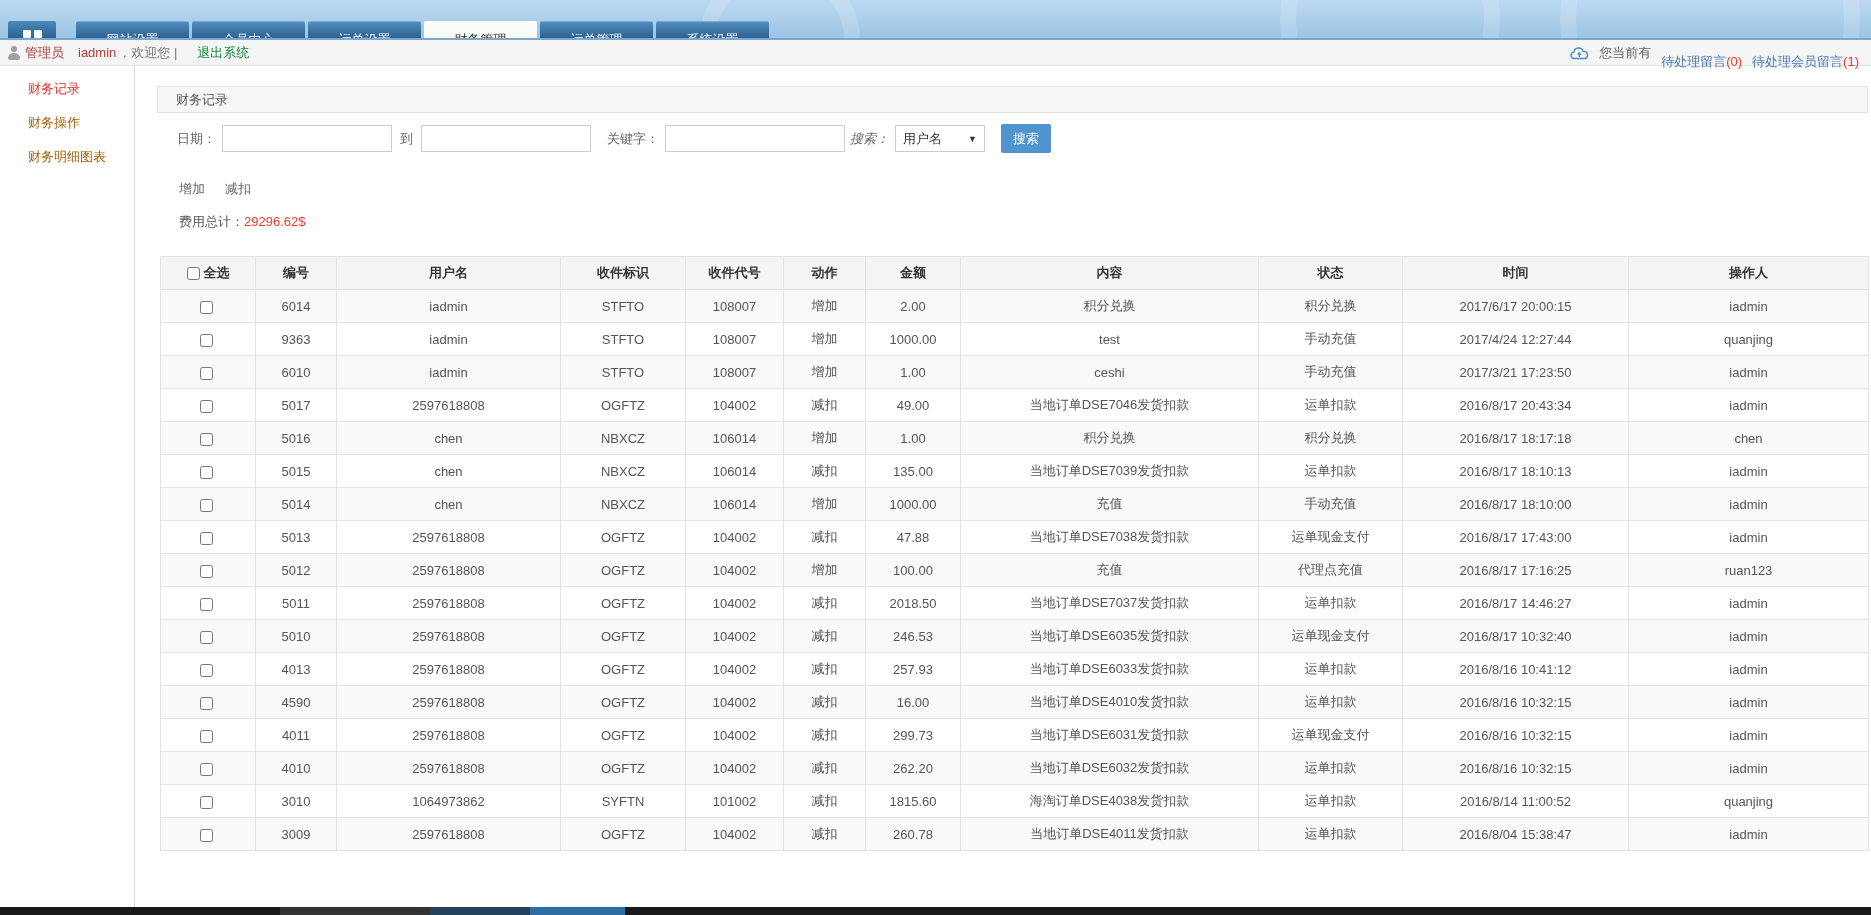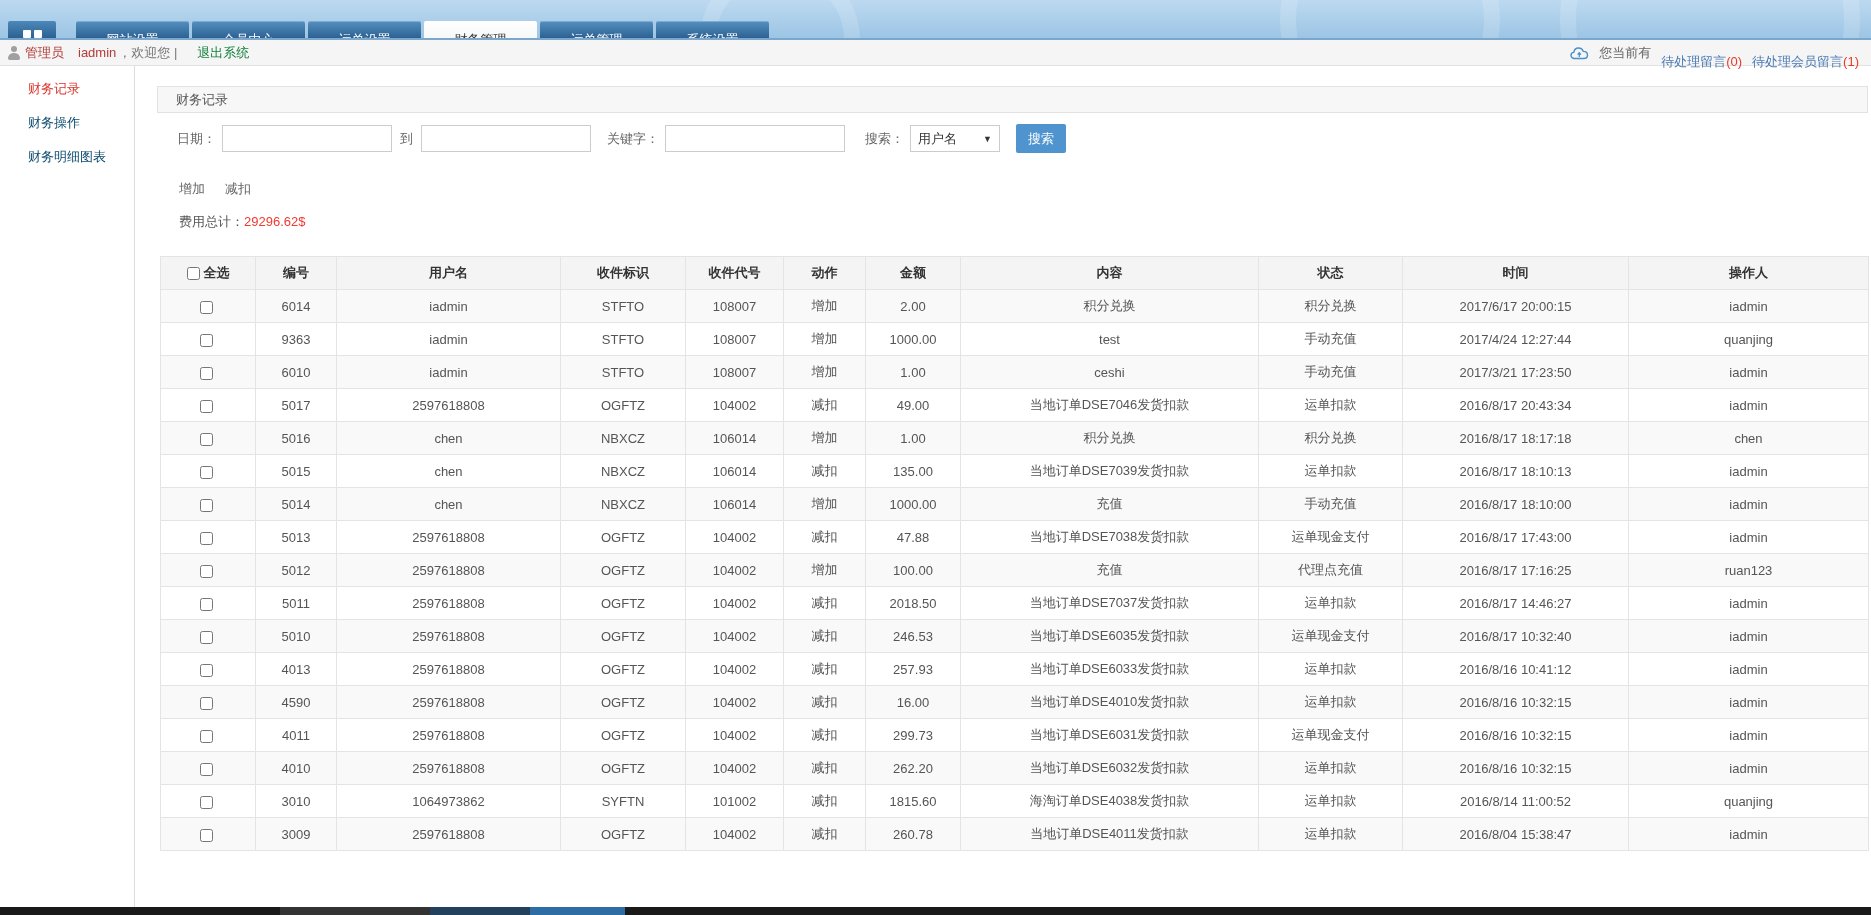--- a/index.html
+++ b/index.html
@@ -29,32 +29,32 @@
   .userbar-right .lbl { color:#666; }
   .userbar-right .link { color:#4a7ab5; cursor:pointer;margin-top:18px; }
   .userbar-right .cnt { color:#e8392b; }
   .person-icon { width:12px; height:14px; position:relative; display:inline-block; }
   .person-icon:before { content:""; position:absolute; left:3px; top:0; width:6px; height:6px; border-radius:50%; background:#a0a0a0; }
   .person-icon:after { content:""; position:absolute; left:0; top:7px; width:12px; height:7px; border-radius:6px 6px 2px 2px; background:#a0a0a0; }
 
   
   .layout { display:flex; height:847px;justify-content:space-between; }
   .sidebar { width:135px; border-right:1px solid #ddd; background:#fff; padding-top:6px; }
-  .side-item { padding:8px 0 8px 28px; color:#0c4a6e; cursor:pointer; }
+  .side-item { padding:8px 0 8px 28px; color:#a16207; cursor:pointer; }
   .side-item.active { color:#d9342b; }
   .main { flex:1; padding-left:22px; }
 
   .panel-header { margin-top:20px; margin-right:3px; height:27px; line-height:25px; background:#f7f7f7; border:1px solid #e2e2e2; color:#555; padding-left:18px; }
 
   .filters { margin-top:11px; margin-left:20px; display:flex; align-items:center; }
   .filters label { color:#666; }
   .inp { width:170px; height:27px; border:1px solid #ccc; background:#fff; margin-left:6px; outline:none; padding:0 6px; font:inherit; }
   .to-label { margin:0 8px; color:#666; }
   .kw-label { margin-left:16px; }
-  .sr-label { margin-left:20px; }
+  .sr-label { margin-left:5px;font-style:italic; }
   .fake-select { width:90px; height:27px; border:1px solid #ccc; background:#fff; margin-left:6px; display:flex; align-items:center; justify-content:space-between; padding:0 7px; color:#333; cursor:pointer; }
   .fake-select .arrow { font-size:9px; color:#333; }
   .search-btn { margin-left:16px; width:50px; height:29px; background:#4f94cf; color:#fff; border:none; border-radius:2px; font:inherit; cursor:pointer; }
 
   .actions { margin-top:27px; margin-left:22px; display:flex; gap:20px; }
   .actions span { color:#666; cursor:pointer; }
 
   .summary { margin-top:15px; margin-left:22px; color:#555; }
   .summary .val { color:#f13a30; }
 

